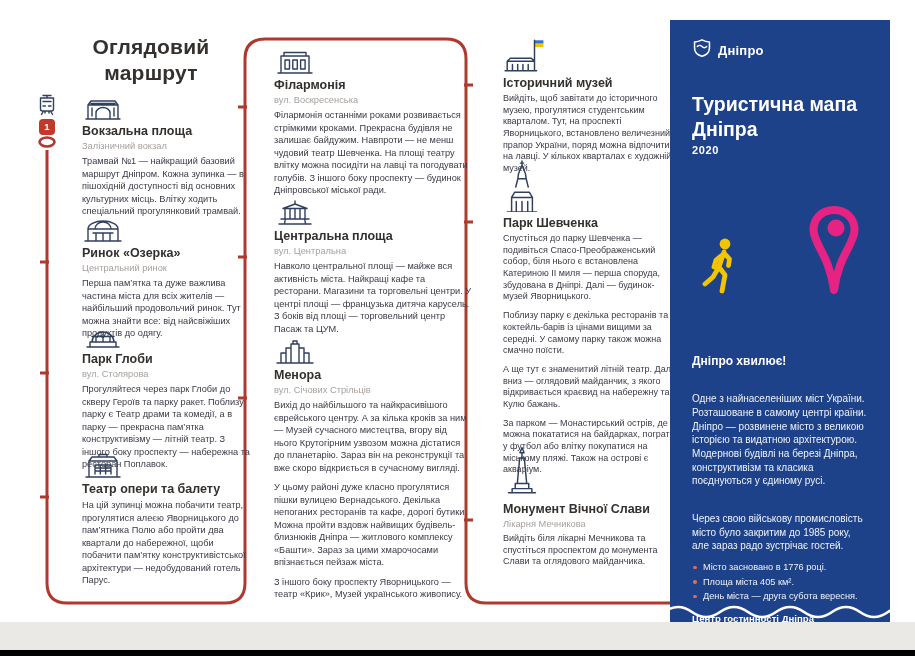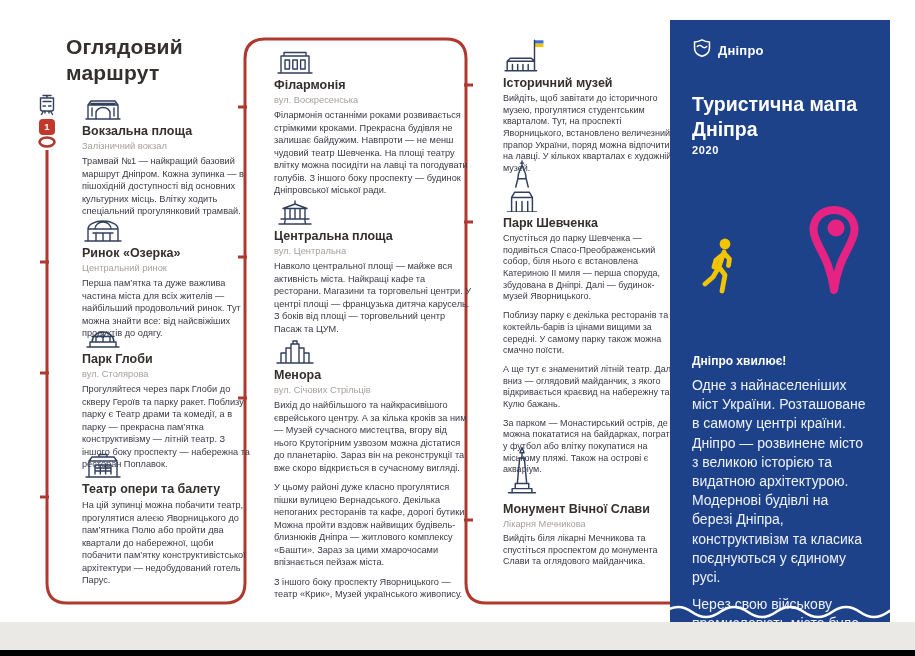--- a/index.html
+++ b/index.html
@@ -16,21 +16,21 @@
   .stop-badge{position:absolute;left:39px;top:119px;width:16px;height:16px;border-radius:4px;
               background:#c0392b;color:#fff;font-size:9.5px;font-weight:bold;text-align:center;line-height:16px;}
 
   
   .col{position:absolute;}
   .left-col{left:66px;top:0;width:168px;}
   .mid-col{left:258px;top:0;width:198px;}
   .third-col{left:487px;top:0;width:174px;}
 
   .big-title{position:absolute;left:0;top:34px;width:170px;margin:0;font-size:21px;line-height:1.24;
-             font-weight:bold;color:#33302d;letter-spacing:.2px;}
+             font-weight:bold;color:#33302d;letter-spacing:.2px;text-align:center;}
 
   .stop{position:absolute;left:16px;width:100%;}
   .s-icon{height:28px;display:flex;align-items:flex-end;margin-bottom:4px;}
   .s-icon.tall{height:52px;}
   .stop h3{margin:0 0 3px 0;font-size:12.5px;font-weight:bold;color:#33302d;}
   .sub{font-size:9.3px;color:#a6a19d;margin-bottom:4px;}
   .stop p{margin:0 0 7px 0;font-size:9.2px;line-height:1.36;color:#3b3845;}
   .third-col .stop p{font-size:9px;line-height:1.3;}
 
   svg.bld{stroke:#303f5e;fill:none;stroke-width:1.4;stroke-linecap:round;stroke-linejoin:round;}
@@ -39,21 +39,21 @@
   .panel{position:absolute;left:670px;top:20px;width:220px;height:612px;background:#1e4289;color:#fff;}
   .panel-inner{padding:0 22px;}
   .brand-row{display:flex;align-items:center;gap:6px;padding-top:18px;}
   .brand-name{font-size:13px;font-weight:bold;letter-spacing:.2px;}
   .panel-title{margin:30px 0 0 0;font-size:19.5px;line-height:1.26;font-weight:bold;}
   .panel-year{margin-top:3px;font-size:11px;font-weight:bold;letter-spacing:.6px;}
   .pictos{position:relative;margin-top:48px;height:110px;}
   .walk{position:absolute;left:6px;top:32px;}
   .bigpin{position:absolute;left:112px;top:0;}
   .excite{margin:40px 0 0 0;font-size:12px;font-weight:bold;}
-  .panel p{margin:8px 0 0 0;font-size:14px;line-height:1.37;color:#eef2f9;}
+  .panel p{margin:24px 0 0 0;font-size:10px;line-height:1.37;color:#eef2f9;}
   .facts{list-style:none;margin:7px 0 0 0;padding:0;}
   .facts li{position:relative;padding-left:11px;font-size:9.2px;line-height:1.58;color:#eef2f9;}
   .facts li::before{content:"";position:absolute;left:1px;top:5.5px;width:3.5px;height:3.5px;border-radius:50%;
                     background:#de6a5a;}
   .center-title{margin-top:9px;font-size:9.6px;font-weight:bold;}
   .c-row{display:flex;align-items:center;gap:7px;margin-top:0;font-size:9.2px;color:#eef2f9;}
   .c-ic{width:11px;display:flex;justify-content:center;}
   .wave{position:absolute;left:0;bottom:12px;width:220px;height:22px;}
 </style>
 </head>

